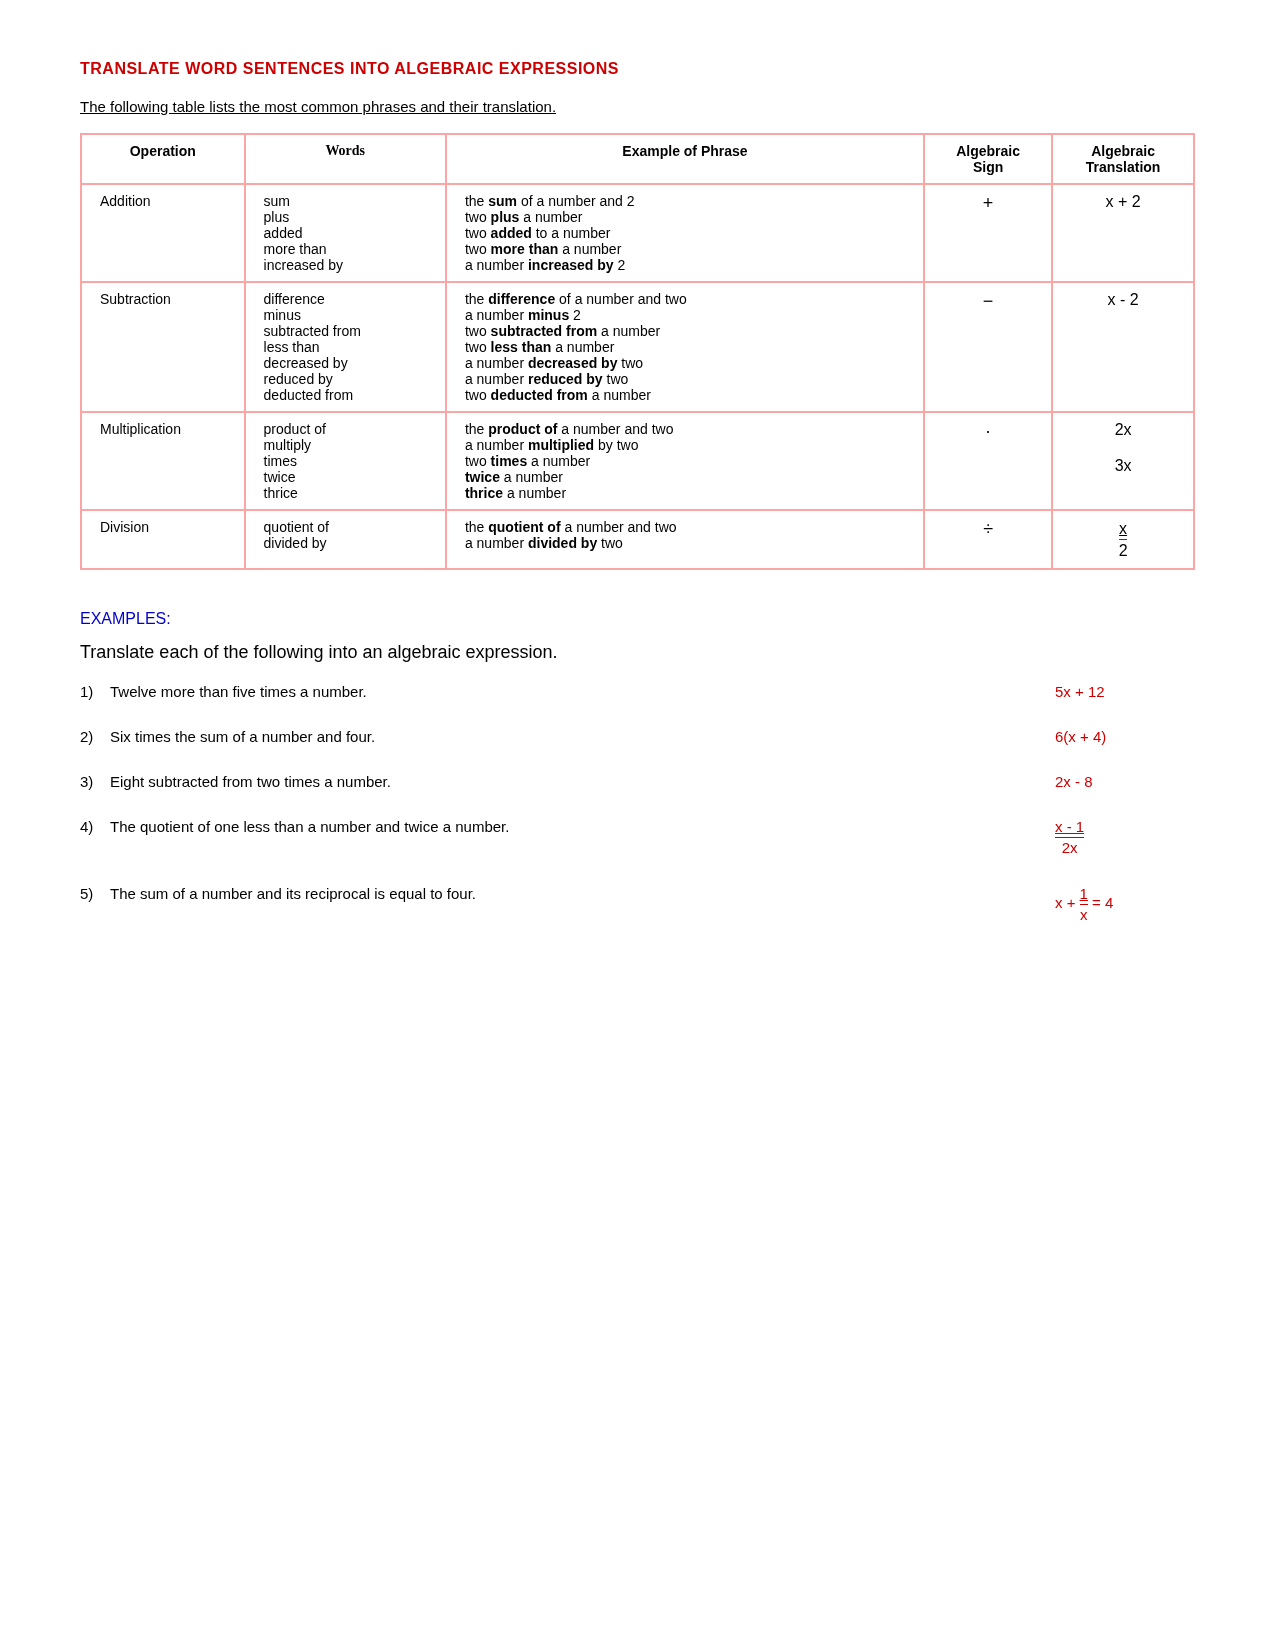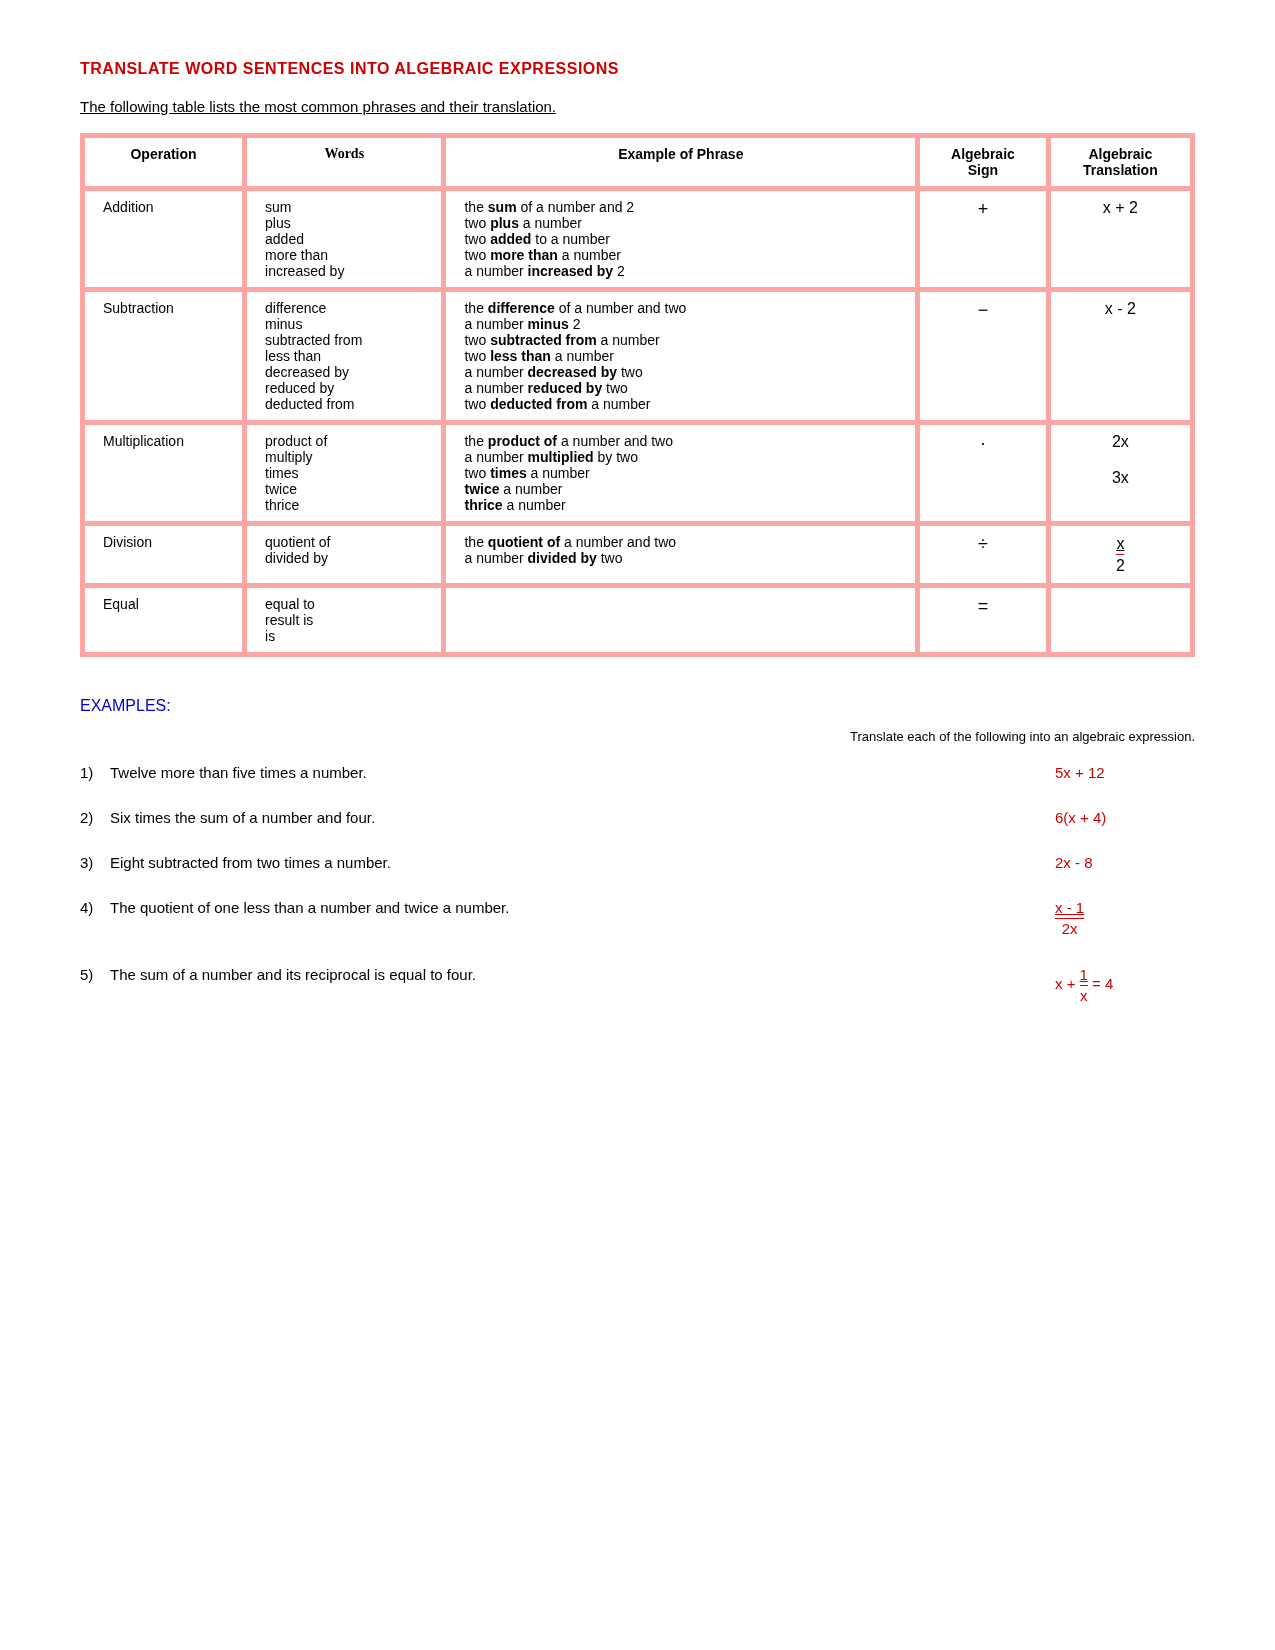--- a/index.html
+++ b/index.html
@@ -24,21 +24,21 @@
       margin-bottom: 18px;
       text-decoration: underline;
     }
     table.main-table {
       width: 100%;
       border-collapse: collapse;
       margin-bottom: 40px;
       font-size: 14px;
     }
     table.main-table th, table.main-table td {
-      border: 5px solid #fca5a5;
+      border: 2px solid #fca5a5;
       padding: 8px 18px;
       vertical-align: top;
     }
     table.main-table thead th {
       font-weight: bold;
       text-align: center;
       background: #fff;
     }
     .col-operation { width: 130px; }
     .col-words { width: 160px; font-family: Liberation Serif, serif; }
@@ -51,23 +51,22 @@
     .trans-cell { text-align: center; vertical-align: middle; font-size: 16px; }
 
     .examples-section { margin-top: 10px; }
     .examples-title {
       color: #0000cc;
       font-weight: normal;
       font-size: 16px;
       margin-bottom: 14px;
     }
     .examples-intro {
-      font-size: 13px;
+      font-size: 18px;
       margin-bottom: 20px;
-      text-align: right;
     }
     .example-item {
       display: flex;
       align-items: flex-start;
       margin-bottom: 28px;
       font-size: 15px;
     }
     .example-num {
       min-width: 30px;
       font-size: 15px;
@@ -180,29 +179,20 @@
       </td>
       <td class="sign-cell">÷</td>
       <td class="trans-cell">
         <span class="fraction">
           <span class="numerator">x</span>
           <span class="denominator">2</span>
         </span>
       </td>
     </tr>
 
-    <tr>
-      <td>Equal</td>
-      <td>
-        equal to<br>result is<br>is
-      </td>
-      <td></td>
-      <td class="sign-cell">=</td>
-      <td class="trans-cell"></td>
-    </tr>
   </tbody>
 </table>
 
 <div class="examples-section">
   <div class="examples-title">EXAMPLES:</div>
   <p class="examples-intro">Translate each of the following into an algebraic expression.</p>
 
   <div class="example-item">
     <span class="example-num">1)</span>
     <span class="example-text">Twelve more than five times a number.</span>

